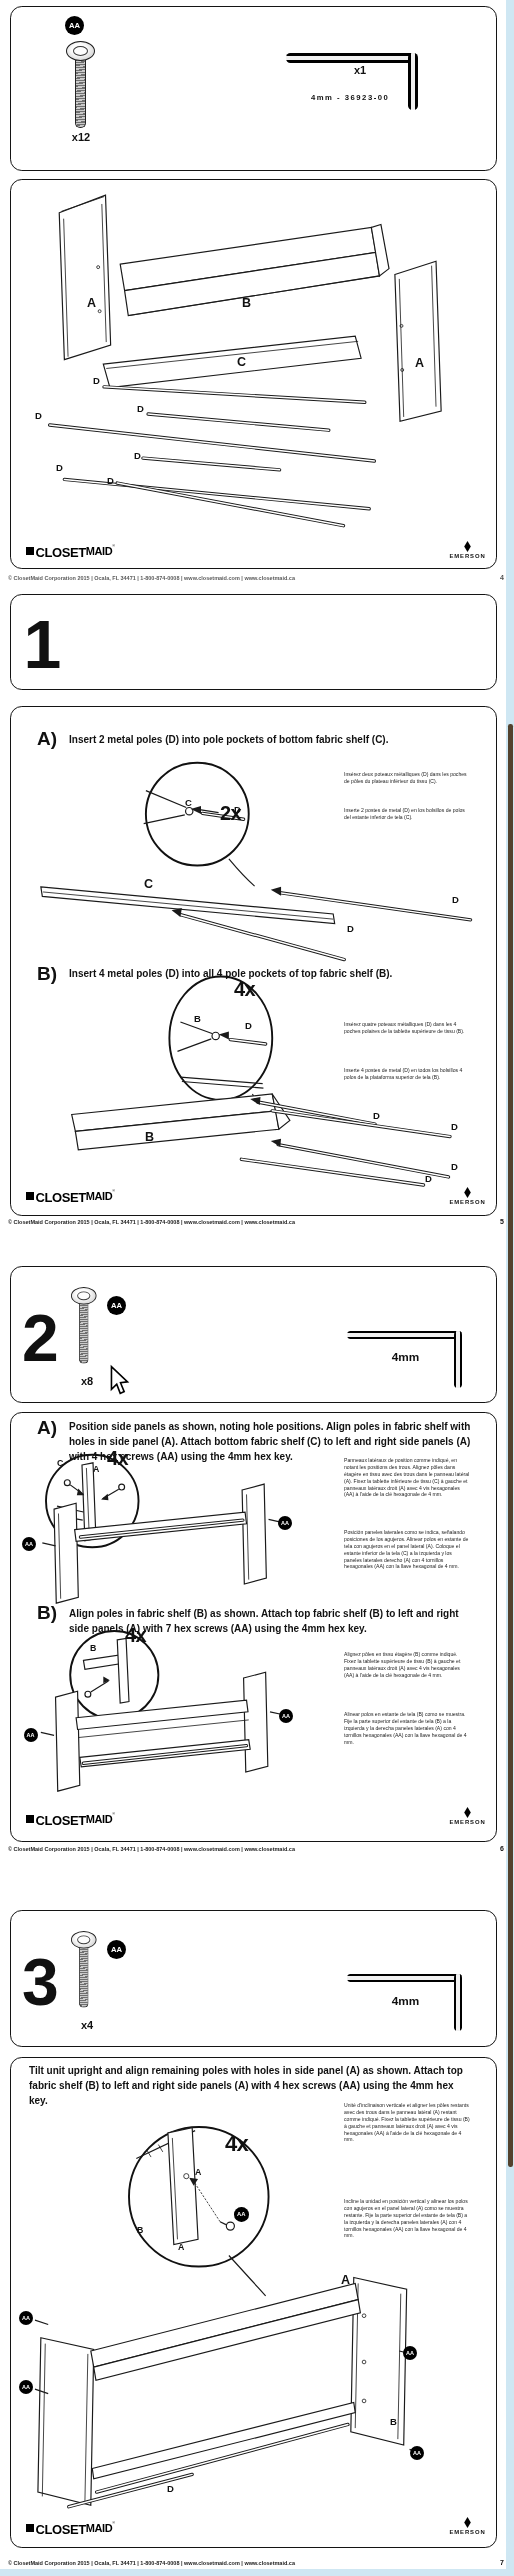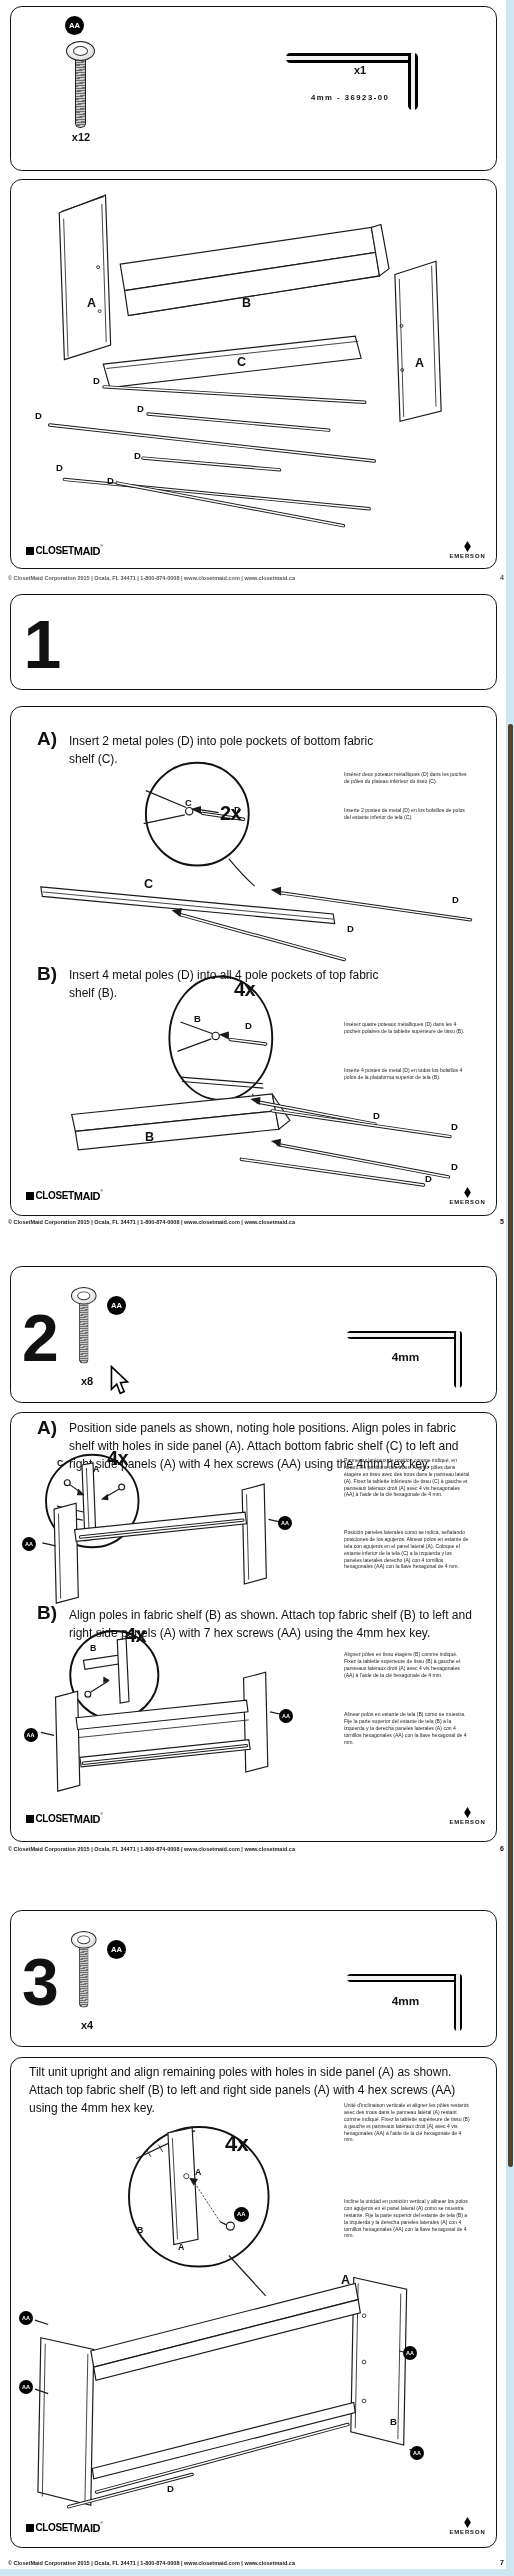--- a/index.html
+++ b/index.html
@@ -2,21 +2,21 @@
 <html style="font-size:11.8px"><head>
 <meta charset="utf-8">
 <style>
   html,body{margin:0;padding:0}
   body{width:514px;height:2576px;position:relative;background:#cfe7f3;font-family:"Liberation Sans",sans-serif;color:#111;overflow:hidden}
   .abs{position:absolute}
   .page-bg{position:absolute;left:0;top:0;width:506px;height:2569px;background:#ffffff}
   .box{position:absolute;background:#fff;border:1.8px solid #141414;border-radius:11.8px;box-sizing:border-box}
   .stepnum{position:absolute;font-weight:800;font-size:68px;line-height:.9;letter-spacing:-1.5px}
   .steplet{position:absolute;font-weight:800;font-size:19px;line-height:1}
-  .instr{position:absolute;font-weight:400;font-size:12px;line-height:1.5;color:#111}
+  .instr{position:absolute;font-weight:700;font-size:10px;line-height:1.5;color:#111}
   .small{position:absolute;font-weight:500;font-size:5.1px;line-height:1.35;color:#222;width:126px}
   .footer{position:absolute;font-weight:600;font-size:5.5px;color:#1a1a1a;white-space:nowrap}
   .pagenum{position:absolute;font-weight:700;font-size:7px;width:11.8px;text-align:right}
   .count{position:absolute;font-weight:800;font-size:11px;text-align:center}
   .keyspec{position:absolute;font-weight:700;font-size:7.7px;letter-spacing:1.5px;white-space:nowrap}
   .hex4mm{position:absolute;font-weight:800;font-size:11.8px;text-align:center}
   .mag{position:absolute;font-weight:800;font-size:20px;letter-spacing:-0.7px;line-height:1}
   .lblL{position:absolute;font-weight:800;font-size:12.5px;line-height:1}
   .lblM{position:absolute;font-weight:800;font-size:9.5px;line-height:1}
   .lblS{position:absolute;font-weight:800;font-size:8.8px;line-height:1}
@@ -31,21 +31,21 @@
   .screw-shaft{width:11px;height:70px;margin:-2.9px auto 0;background:repeating-linear-gradient(175deg,#cacaca 0 1.3px,#6f6f6f 1.3px 2.6px);border:1.3px solid #242424;border-top:none;border-radius:0 0 5.1px 5.1px;box-sizing:border-box}
   .screw.sm{transform:scale(.88);transform-origin:top left}
   
   .armh{position:absolute;height:9.5px;border-radius:4.4px;background:linear-gradient(180deg,#000 0 2.6px,#f1f1f1 2.6px 6.6px,#000 6.6px 9.5px)}
   .armv{position:absolute;width:9.5px;border-radius:4.4px;background:linear-gradient(90deg,#000 0 2.6px,#f1f1f1 2.6px 6.6px,#000 6.6px 9.5px)}
   .armh2{position:absolute;height:8px;border-radius:3.7px;background:linear-gradient(180deg,#000 0 2.2px,#f1f1f1 2.2px 5.9px,#000 5.9px 8px)}
   .armv2{position:absolute;width:8px;border-radius:3.7px;background:linear-gradient(90deg,#000 0 2.2px,#f1f1f1 2.2px 5.9px,#000 5.9px 8px)}
   
   .brand{position:absolute;display:flex;align-items:flex-start;color:#000}
   .brand .sq{width:8px;height:8px;background:#000;margin:1.5px 1.1px 0 0}
-  .brand .b1{font-weight:800;font-size:10px;letter-spacing:-0.4px}
+  .brand .b1{font-weight:800;font-size:13px;letter-spacing:-0.4px}
   .brand .b2{font-weight:700;font-size:11px;letter-spacing:-0.4px}
   .brand .rg{font-size:3.7px;margin-top:-0.7px}
   .emerson{position:absolute;display:flex;flex-direction:column;align-items:center;width:41px}
   .emerson .dia{width:6.6px;height:11px;background:#000;clip-path:polygon(50% 0,100% 50%,50% 100%,0 50%)}
   .emerson .tx{font-weight:800;font-size:5.9px;letter-spacing:0.9px;margin-top:0.7px}
   svg{position:absolute;overflow:visible}
   .ln{stroke:#1a1a1a;stroke-width:1.6;fill:none}
   .shape{stroke:#1a1a1a;stroke-width:1.6;fill:#fff}
   .pole-o{stroke:#1a1a1a;stroke-width:4.6;stroke-linecap:round}
   .pole-i{stroke:#fff;stroke-width:2;stroke-linecap:round}

